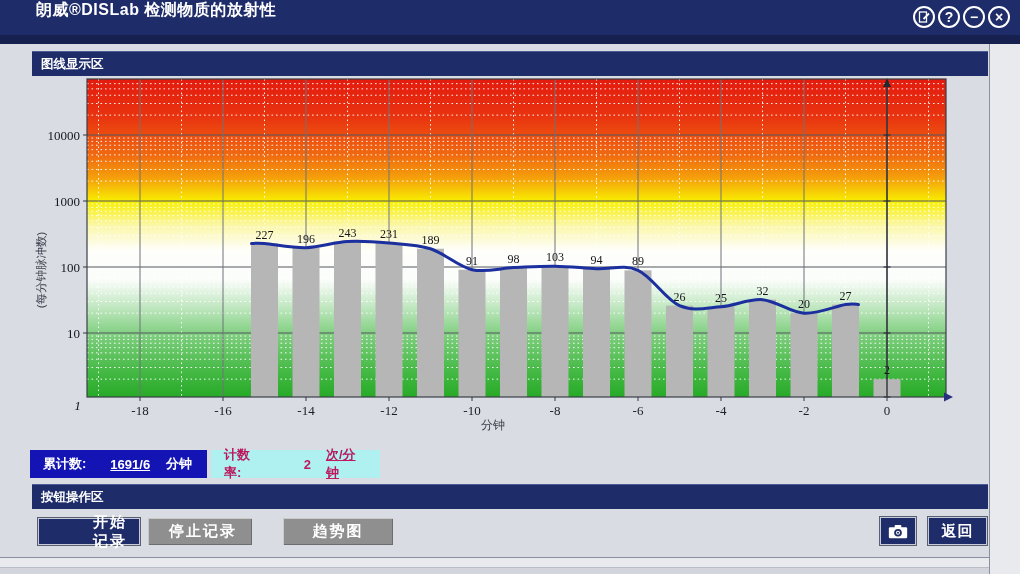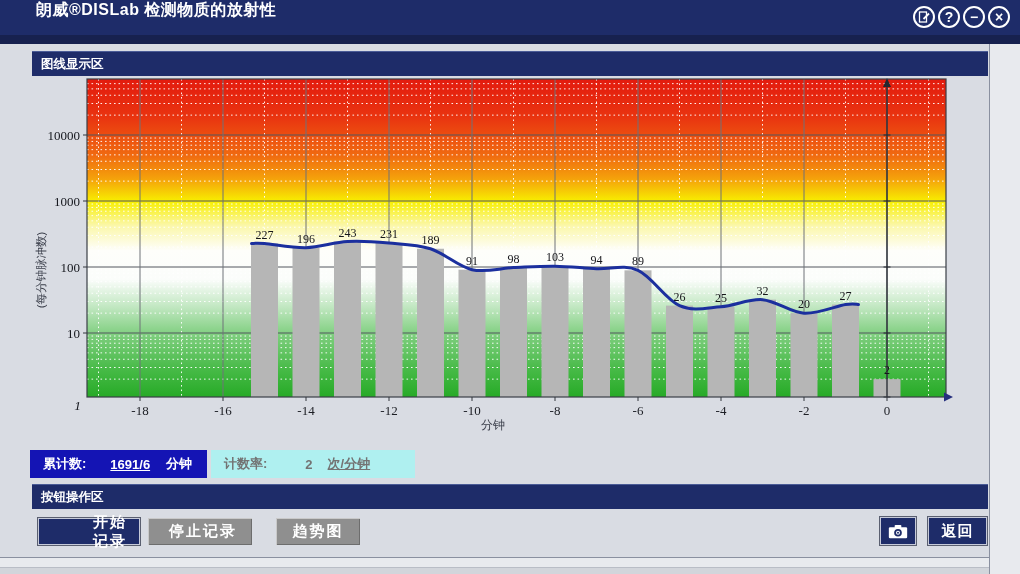--- a/index.html
+++ b/index.html
@@ -26,33 +26,33 @@
 
   
   .chart-region{position:absolute;left:30px;top:70px;width:958px;height:378px;}
   #chart{position:absolute;left:0;top:0;}
 
   
   .badge{position:absolute;top:450px;height:28px;display:flex;align-items:center;
          font-weight:bold;font-size:13px;box-sizing:border-box;}
   .badge-cum{left:30px;width:177px;background:#1414b4;color:#fff;padding:0 13px;}
   .badge-cum .val{margin-left:24px;text-decoration:underline;} .badge-cum .unit{margin-left:16px;}
-  .badge-rate{left:211px;width:204px;background:#aff0f0;color:#737373;padding:0 13px;}
+  .badge-rate{left:211px;width:169px;background:#aff0f0;color:#be185d;padding:0 13px;}
   .badge-rate .val{margin-left:38px;} .badge-rate .unit{margin-left:15px;text-decoration:underline;}
 
   
   .btn{position:absolute;top:518px;height:27px;border:none;color:#fff;
        font-family:"Liberation Sans",sans-serif;font-size:15px;font-weight:bold;
        letter-spacing:2px;cursor:pointer;box-sizing:border-box;
        display:flex;align-items:center;justify-content:center;}
   .btn-navy{background:#1e2c69;box-shadow:inset 0 0 0 1px rgba(255,255,255,.75),0 0 0 1px #5a5f70;}
   .btn-gray{background:#8f8f8f;box-shadow:inset 1px 1px 0 #c9c9c9,inset -1px -1px 0 #6d6d6d;}
   .btn-start{left:38px;width:102px;padding-left:48px;}
   .btn-stop{left:148px;width:104px;padding-left:12px;}
-  .btn-trend{left:276px;width:84px;}
+  .btn-trend{left:283px;width:110px;}
   .btn-camera{left:880px;top:517px;width:36px;height:28px;}
   .btn-back{left:928px;top:517px;width:59px;height:28px;letter-spacing:1px;}
 
   
   .margin-right{position:absolute;left:989px;top:44px;width:31px;height:530px;
                 background:#e8eaee;border-left:1px solid #8a90a0;}
   .margin-bottom{position:absolute;left:0;top:557px;width:989px;height:17px;
                  background:#e8eaee;border-top:1px solid #8a90a0;}
   .margin-bottom .inner-line{position:absolute;left:0;top:9px;width:100%;height:8px;
                  background:#d2d5db;border-top:1px solid #b9bdc6;}

